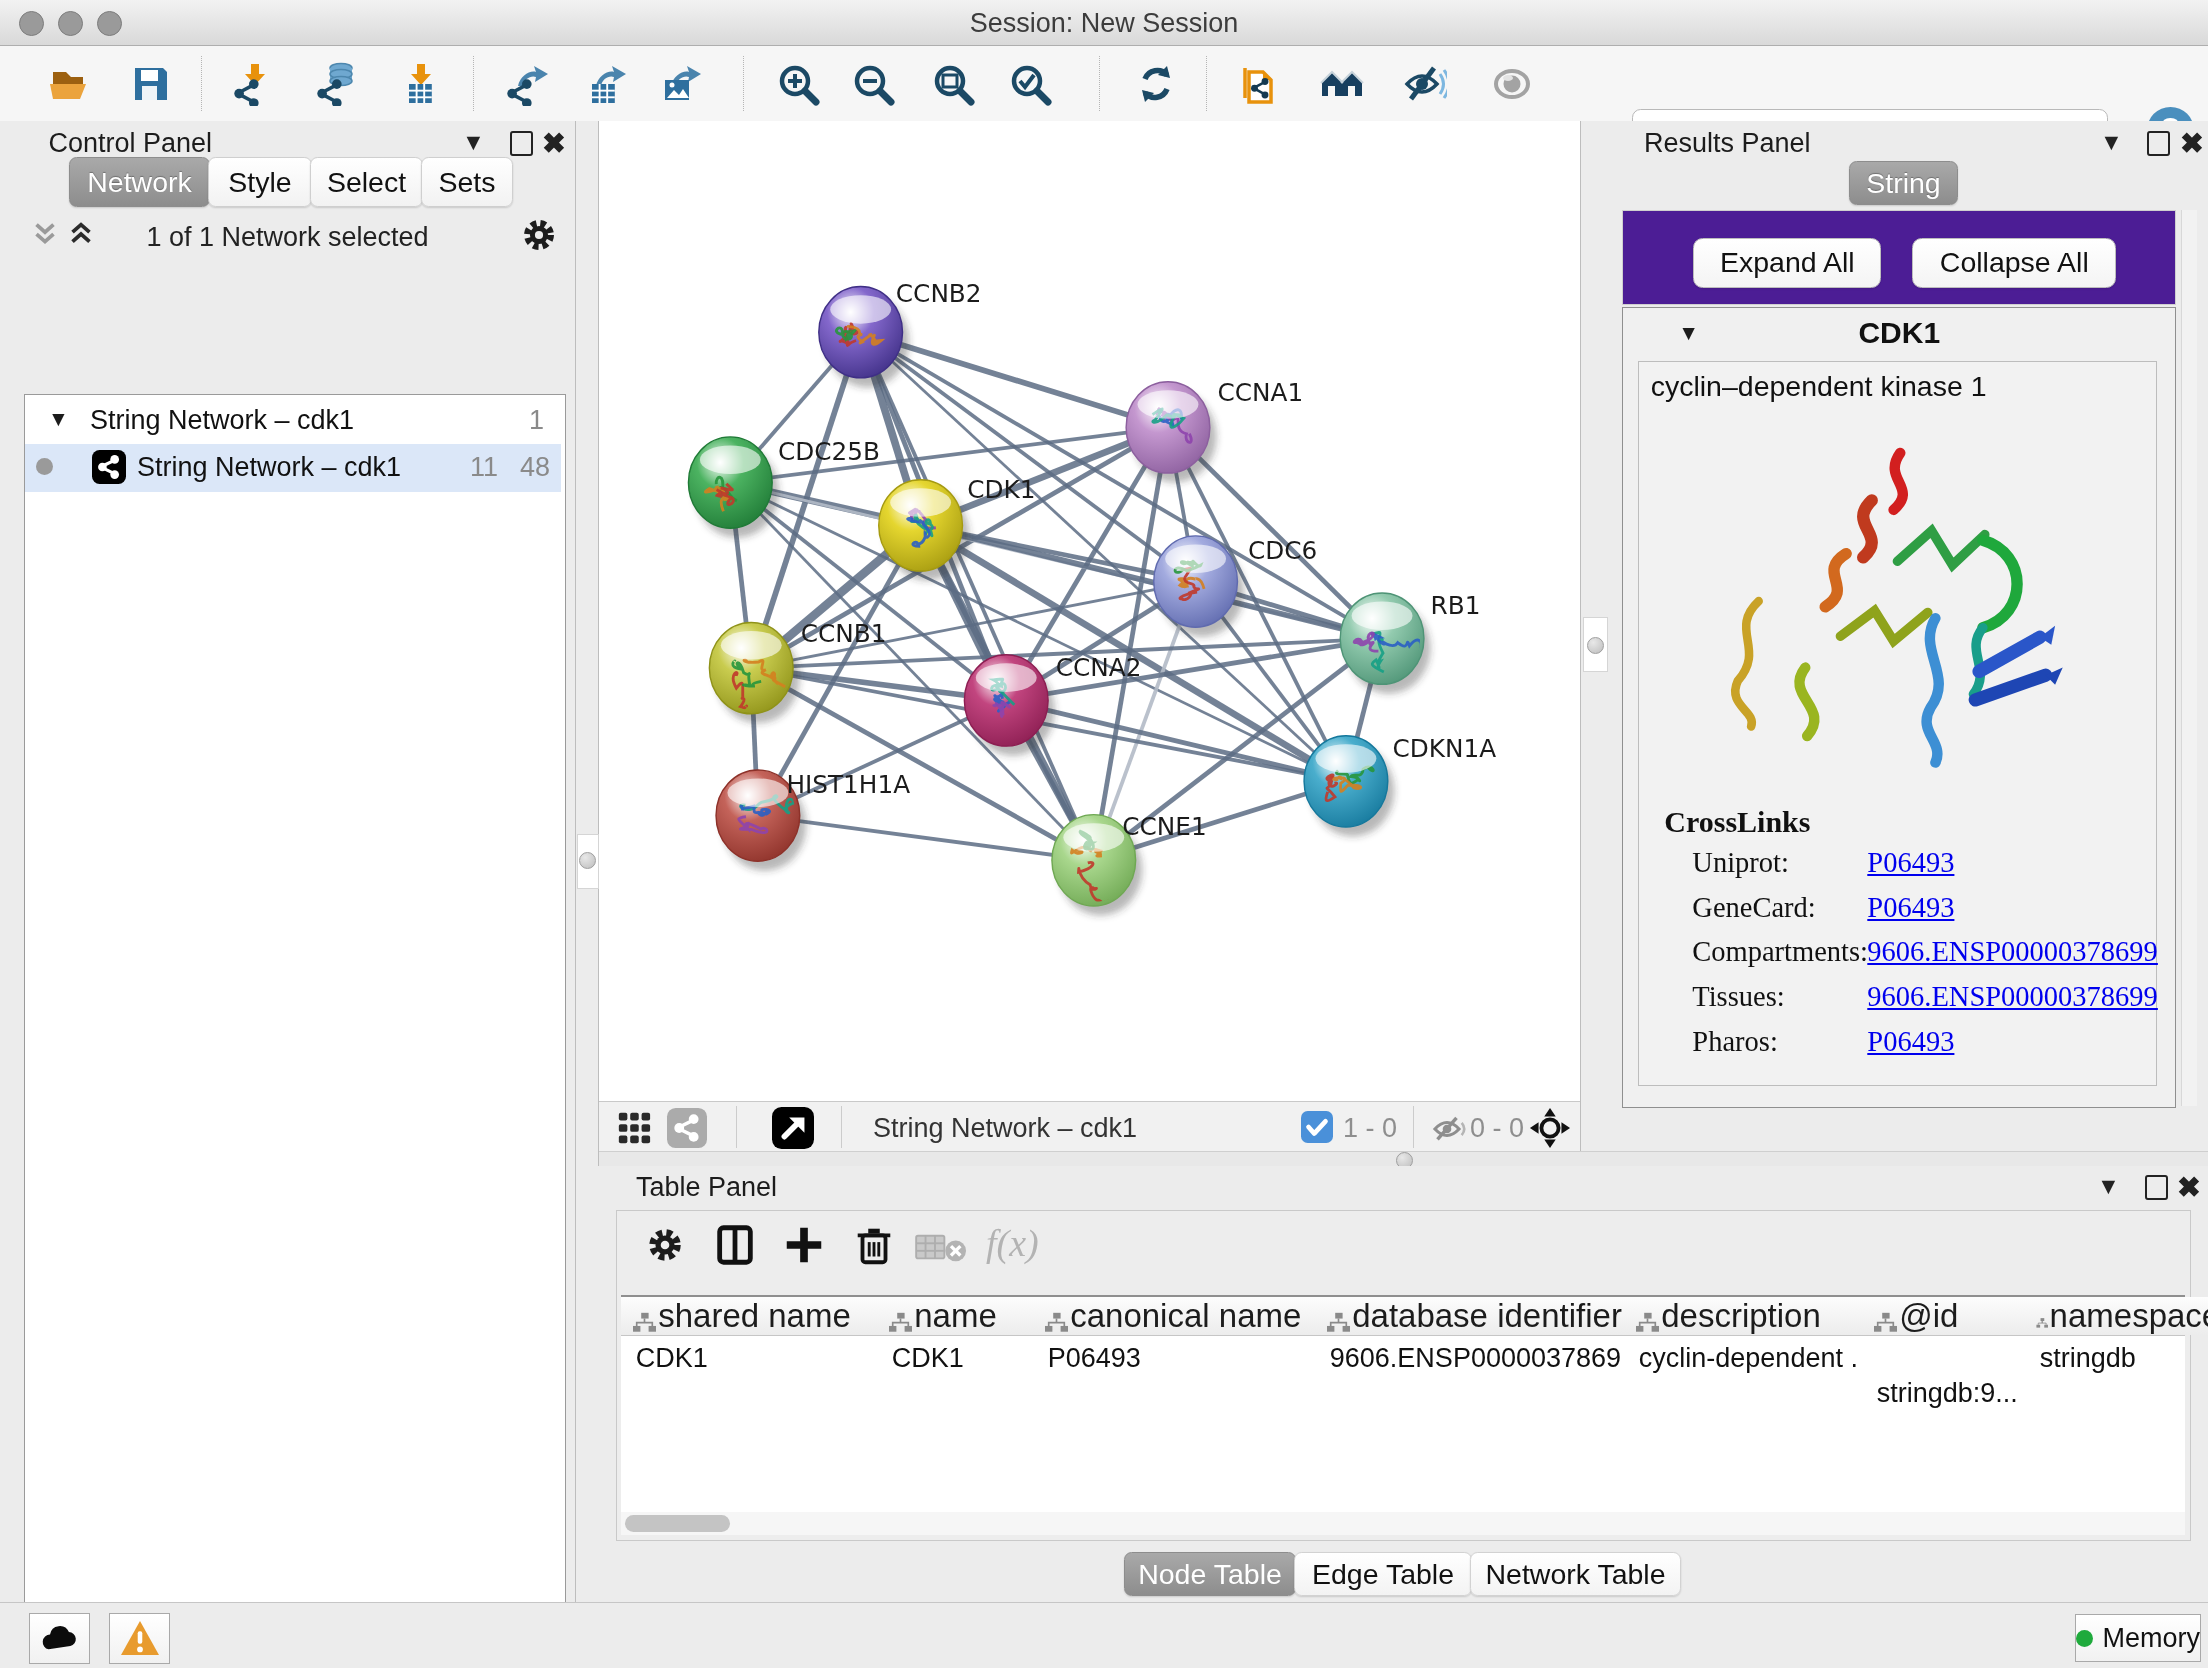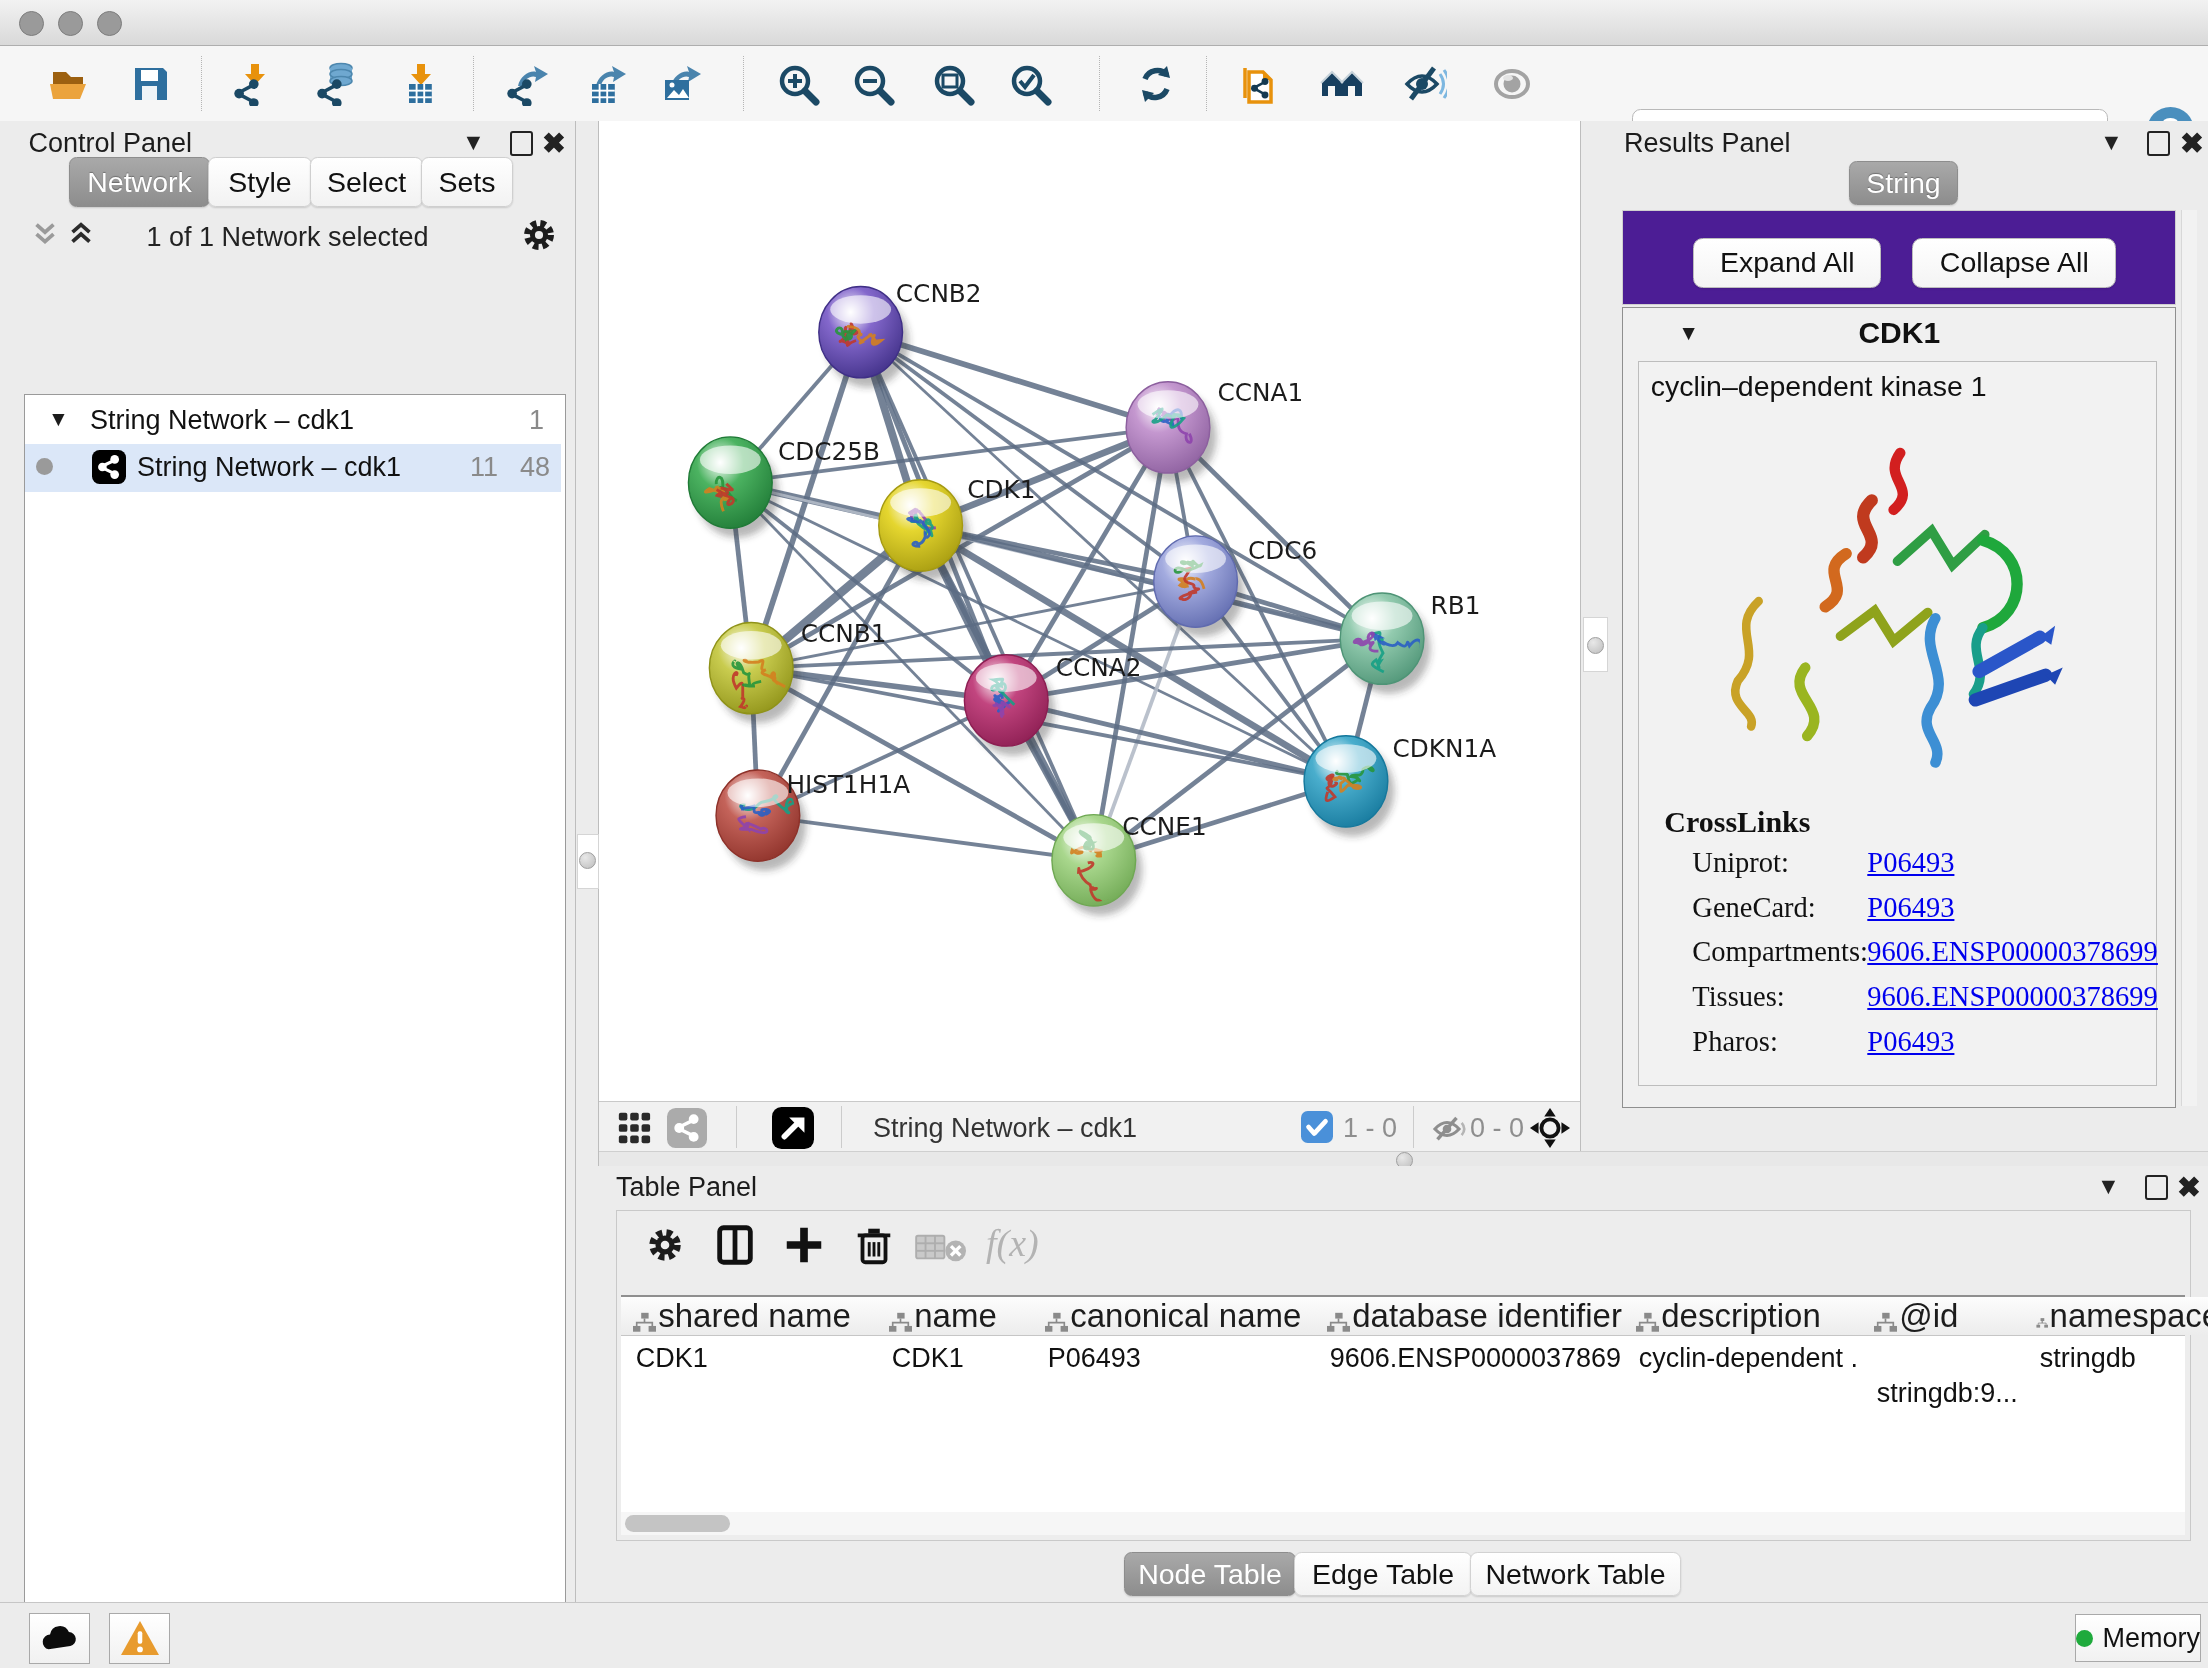--- a/index.html
+++ b/index.html
@@ -9,21 +9,21 @@
   .titlebar{position:absolute;left:0;top:0;width:2208px;height:45px;background:linear-gradient(#f2f2f2,#d9d9d9);border-bottom:1px solid #aeaeae;}
   .tl-dot{position:absolute;top:10.5px;width:23px;height:23px;border-radius:50%;background:#9a9a9a;border:1px solid #7d7d7d;}
   .win-title{position:absolute;top:7.6px;width:100%;text-align:center;font-size:27px;color:#3c3c3c;}
   
   .toolbar{position:absolute;left:0;top:46px;width:2208px;height:75px;background:#f6f6f6;border-bottom:1px solid #bdbdbd;}
   .tb-icon{position:absolute;top:13.3px;width:49px;height:49px;display:flex;align-items:center;justify-content:center;}
   .tb-div{position:absolute;top:9.5px;width:0;height:55px;border-left:1.9px dotted #b5b5b5;}
   .searchbox{position:absolute;left:1632px;top:63px;width:474px;height:46px;background:#fff;border:1.9px solid #b9b9b9;border-radius:8.6px;}
   .searchbox input{position:absolute;left:53px;top:3.8px;width:409px;height:34px;border:none;outline:none;font-size:25px;background:transparent;}
   
-  .panel-title{font-size:27px;color:#1c1c1c;}
+  .panel-title{font-size:27px;color:#1c1c1c;margin-left:20px;}
   .wc{position:absolute;font-size:23px;color:#222;cursor:default;}
   .wc-box{position:absolute;width:19px;height:21px;border:2.9px solid #222;border-radius:2.9px;}
   
   .tab{position:absolute;height:48px;border:1px solid #cfcfcf;background:linear-gradient(#ffffff,#f2f2f2);color:#111;font-size:28.5px;text-align:center;line-height:48px;border-radius:7.6px;box-shadow:0 1px 1.9px rgba(0,0,0,.15);}
   .tab.active{background:linear-gradient(#a9a9a9,#8d8d8d);color:#fff;border-color:#8d8d8d;text-shadow:0 -1px 1px rgba(0,0,0,.3);}
   
   .listbox{position:absolute;left:24px;top:273px;width:540px;height:1301px;background:#fff;border:1.9px solid #9a9a9a;}
   .net-row{position:absolute;left:0;width:536px;height:44px;font-size:27px;color:#111;}
   .count-gray{color:#8a8a8a;}
   .string-app-icon{display:inline-block;width:34px;height:34px;background:#000;border-radius:7.6px;position:relative;}
@@ -50,20 +50,21 @@
 </style>
 </head>
 <body>
 
 <div id="app">
 
   <div class="titlebar">
     <div class="tl-dot" style="left:19px;"></div>
     <div class="tl-dot" style="left:58px;"></div>
     <div class="tl-dot" style="left:97px;"></div>
+    <div class="win-title">Session: New Session</div>
   </div>
 
   <div class="toolbar" id="main-toolbar">
     <div class="searchbox">
       <span class="abs" style="left:13.3px;top:6.7px;">
         <svg width="34" height="34" viewBox="0 0 36 36">
             <circle cx="15" cy="15" r="9" fill="none" stroke="#555" stroke-width="3"></circle>
             <line x1="22" y1="22" x2="30" y2="30" stroke="#555" stroke-width="3" stroke-linecap="round"></line>
           </svg>
       </span>

